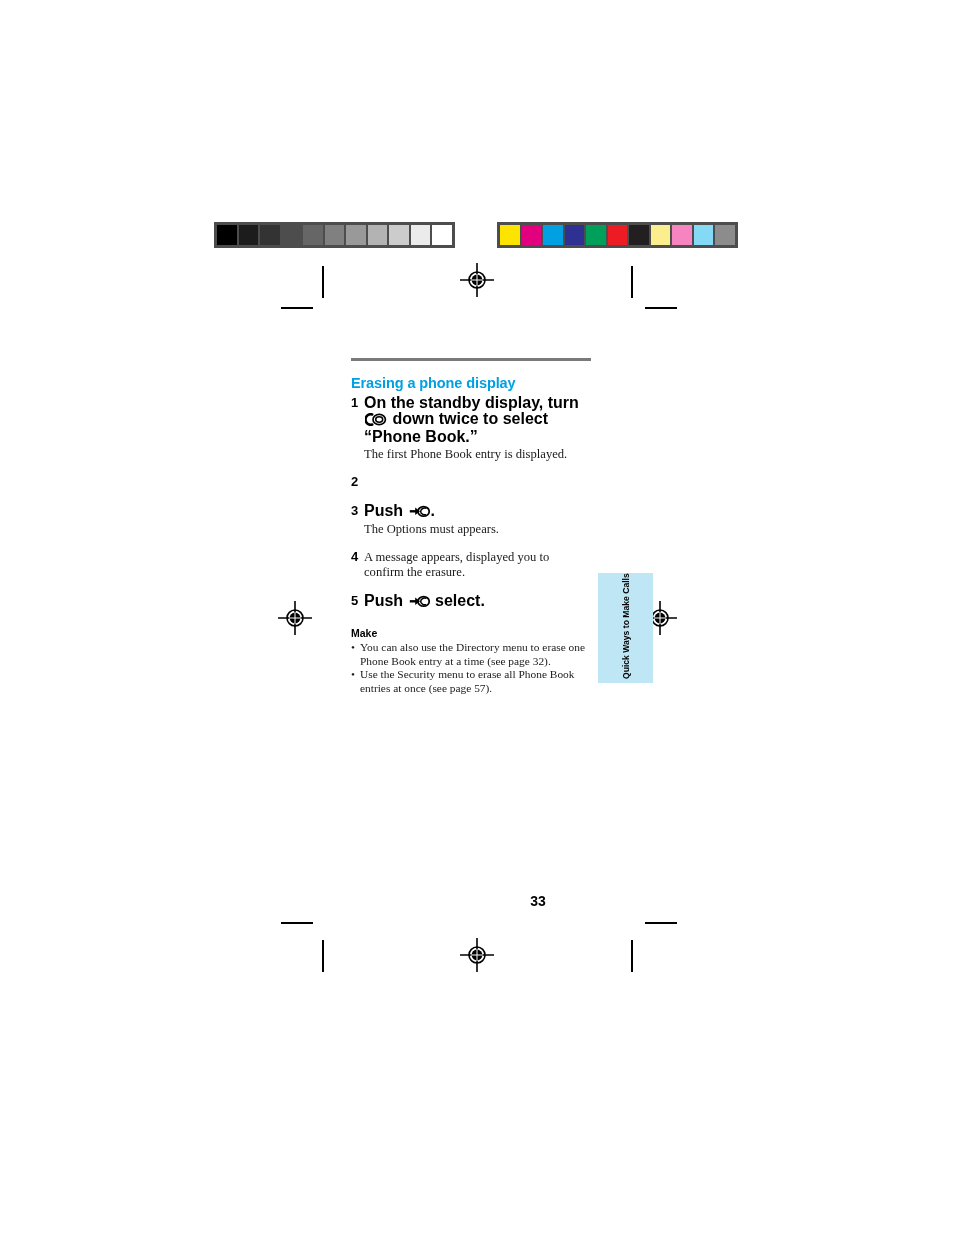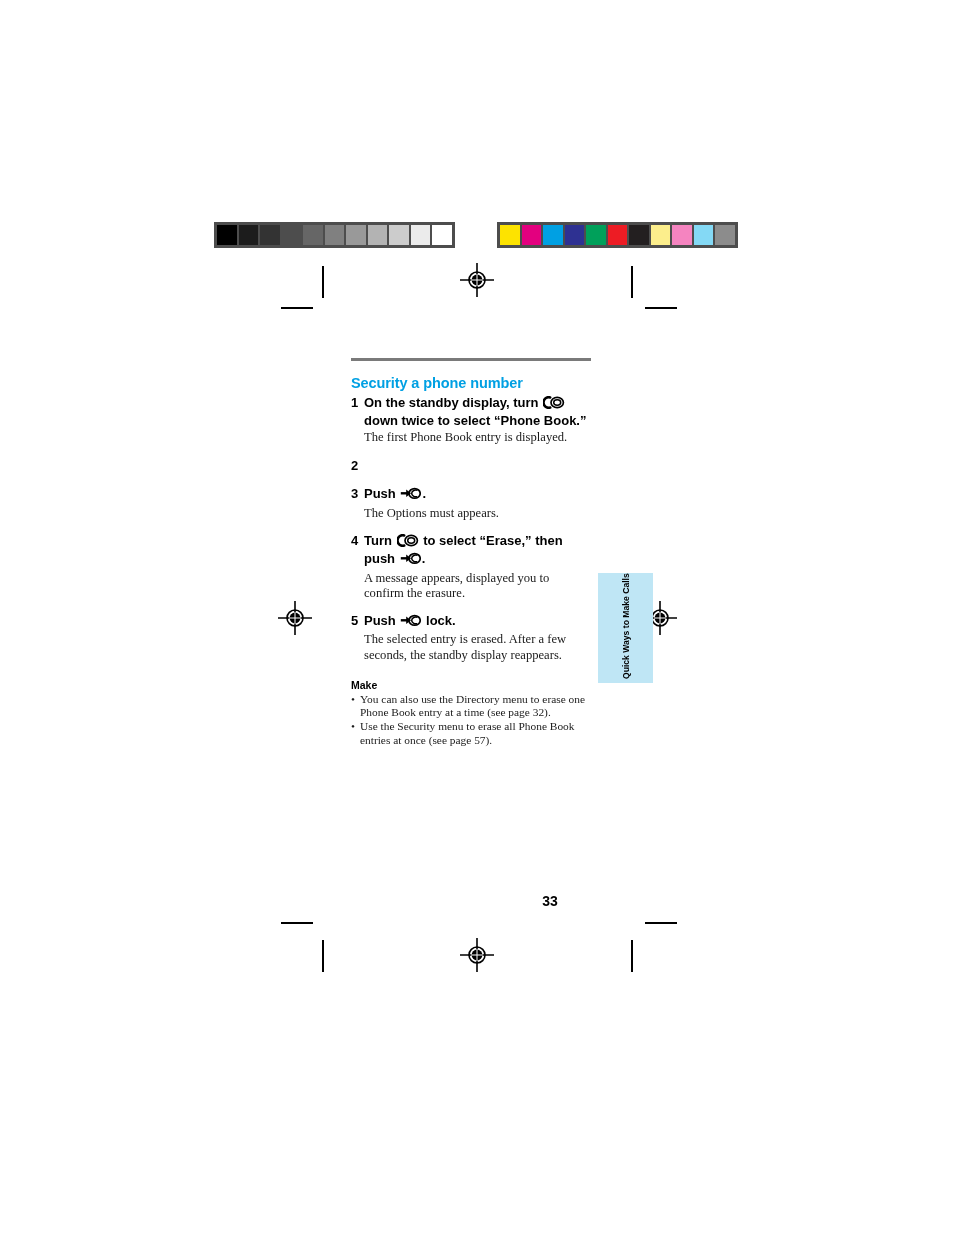--- a/index.html
+++ b/index.html
@@ -83,21 +83,21 @@
     font-size: 13px;
     width: 13px;
     flex: 0 0 13px;
     line-height: 16.4px;
     color: #000;
   }
   .step-body { flex: 1 1 auto; }
   .step-title {
     font-family: "Liberation Sans", sans-serif;
     font-weight: bold;
-    font-size: 13px;
+    font-size: 16px;
     line-height: 16.4px;
     color: #000;
     margin: 0;
   }
   .step-desc {
     font-family: "Liberation Serif", serif;
     font-size: 12.6px;
     line-height: 15.2px;
     color: #1a1a1a;
     margin: 1px 0 0 0;
@@ -155,21 +155,21 @@
     font-family: "Liberation Sans", sans-serif;
     font-weight: bold;
     font-size: 8.6px;
     color: #000;
     white-space: nowrap;
   }
 
   
   #folio {
     position: absolute;
-    left: 524px;
+    left: 512px;
     top: 893px;
     width: 52px;
     text-align: center;
     font-family: "Liberation Sans", sans-serif;
     font-weight: bold;
     font-size: 14px;
     color: #000;
   }
 </style>
 </head>
@@ -260,21 +260,21 @@
 </div>
 
 <div id="side-tab">
   <div id="side-tab-label">Quick Ways to Make Calls</div>
 </div>
 
 <div id="page-content">
 
   <div id="section-rule"></div>
 
-  <h1 id="heading">Security a phone number</h1>
+  <h1 id="heading">Erasing a phone display</h1>
 
 
   <div class="step">
     <div class="step-num">1</div>
     <div class="step-body">
       <p class="step-title"><span>On the standby display, turn </span><span class="icon-inline"><svg width="22" height="13" viewBox="0 0 22 13">
             <path d="M7.2 1.4 A5.3 5.3 0 1 0 7.2 11.6" fill="none" stroke="#000" stroke-width="2.6" stroke-linecap="round"></path>
             <ellipse cx="14.2" cy="6.5" rx="6.2" ry="5.2" fill="none" stroke="#000" stroke-width="1.7"></ellipse>
             <ellipse cx="14.2" cy="6.5" rx="3.5" ry="2.7" fill="none" stroke="#000" stroke-width="1.5"></ellipse>
           </svg></span><span> down twice to select “Phone Book.”</span></p>
@@ -297,44 +297,33 @@
             <ellipse cx="14.6" cy="6.4" rx="5.6" ry="4.8" fill="none" stroke="#000" stroke-width="1.7"></ellipse>
             <path d="M17.5 3.4 A4 3.4 0 1 0 17.2 9.6" fill="none" stroke="#000" stroke-width="1.5"></path>
           </svg></span><span>.</span></p>
       <p class="step-desc">The Options must appears.</p>
     </div>
   </div>
 
   <div class="step">
     <div class="step-num">4</div>
     <div class="step-body">
-      <p class="step-title"><span>Turn </span><span class="icon-inline"><svg width="22" height="13" viewBox="0 0 22 13">
-            <path d="M7.2 1.4 A5.3 5.3 0 1 0 7.2 11.6" fill="none" stroke="#000" stroke-width="2.6" stroke-linecap="round"></path>
-            <ellipse cx="14.2" cy="6.5" rx="6.2" ry="5.2" fill="none" stroke="#000" stroke-width="1.7"></ellipse>
-            <ellipse cx="14.2" cy="6.5" rx="3.5" ry="2.7" fill="none" stroke="#000" stroke-width="1.5"></ellipse>
-          </svg></span><span> to select “Erase,” then push </span><span class="icon-inline"><svg width="21" height="13" viewBox="0 0 21 13">
-            <line x1="0.8" y1="6.3" x2="7.6" y2="6.3" stroke="#000" stroke-width="2.4"></line>
-            <path d="M6.2 2.6 L11 6.3 L6.2 10 Z" fill="#000"></path>
-            <ellipse cx="14.6" cy="6.4" rx="5.6" ry="4.8" fill="none" stroke="#000" stroke-width="1.7"></ellipse>
-            <path d="M17.5 3.4 A4 3.4 0 1 0 17.2 9.6" fill="none" stroke="#000" stroke-width="1.5"></path>
-          </svg></span><span>.</span></p>
       <p class="step-desc">A message appears, displayed you to confirm the erasure.</p>
     </div>
   </div>
 
   <div class="step">
     <div class="step-num">5</div>
     <div class="step-body">
       <p class="step-title"><span>Push </span><span class="icon-inline"><svg width="21" height="13" viewBox="0 0 21 13">
             <line x1="0.8" y1="6.3" x2="7.6" y2="6.3" stroke="#000" stroke-width="2.4"></line>
             <path d="M6.2 2.6 L11 6.3 L6.2 10 Z" fill="#000"></path>
             <ellipse cx="14.6" cy="6.4" rx="5.6" ry="4.8" fill="none" stroke="#000" stroke-width="1.7"></ellipse>
             <path d="M17.5 3.4 A4 3.4 0 1 0 17.2 9.6" fill="none" stroke="#000" stroke-width="1.5"></path>
-          </svg></span><span> lock.</span></p>
-      <p class="step-desc">The selected entry is erased. After a few seconds, the standby display reappears.</p>
+          </svg></span><span> select.</span></p>
     </div>
   </div>
 
   <div id="tips-block">
     <p id="tips-label">Make</p>
 
     <div class="tip-item">
       <span class="tip-bullet">•</span>
       <span class="tip-text">You can also use the Directory menu to erase one Phone Book entry at a time (see page 32).</span>
     </div>

